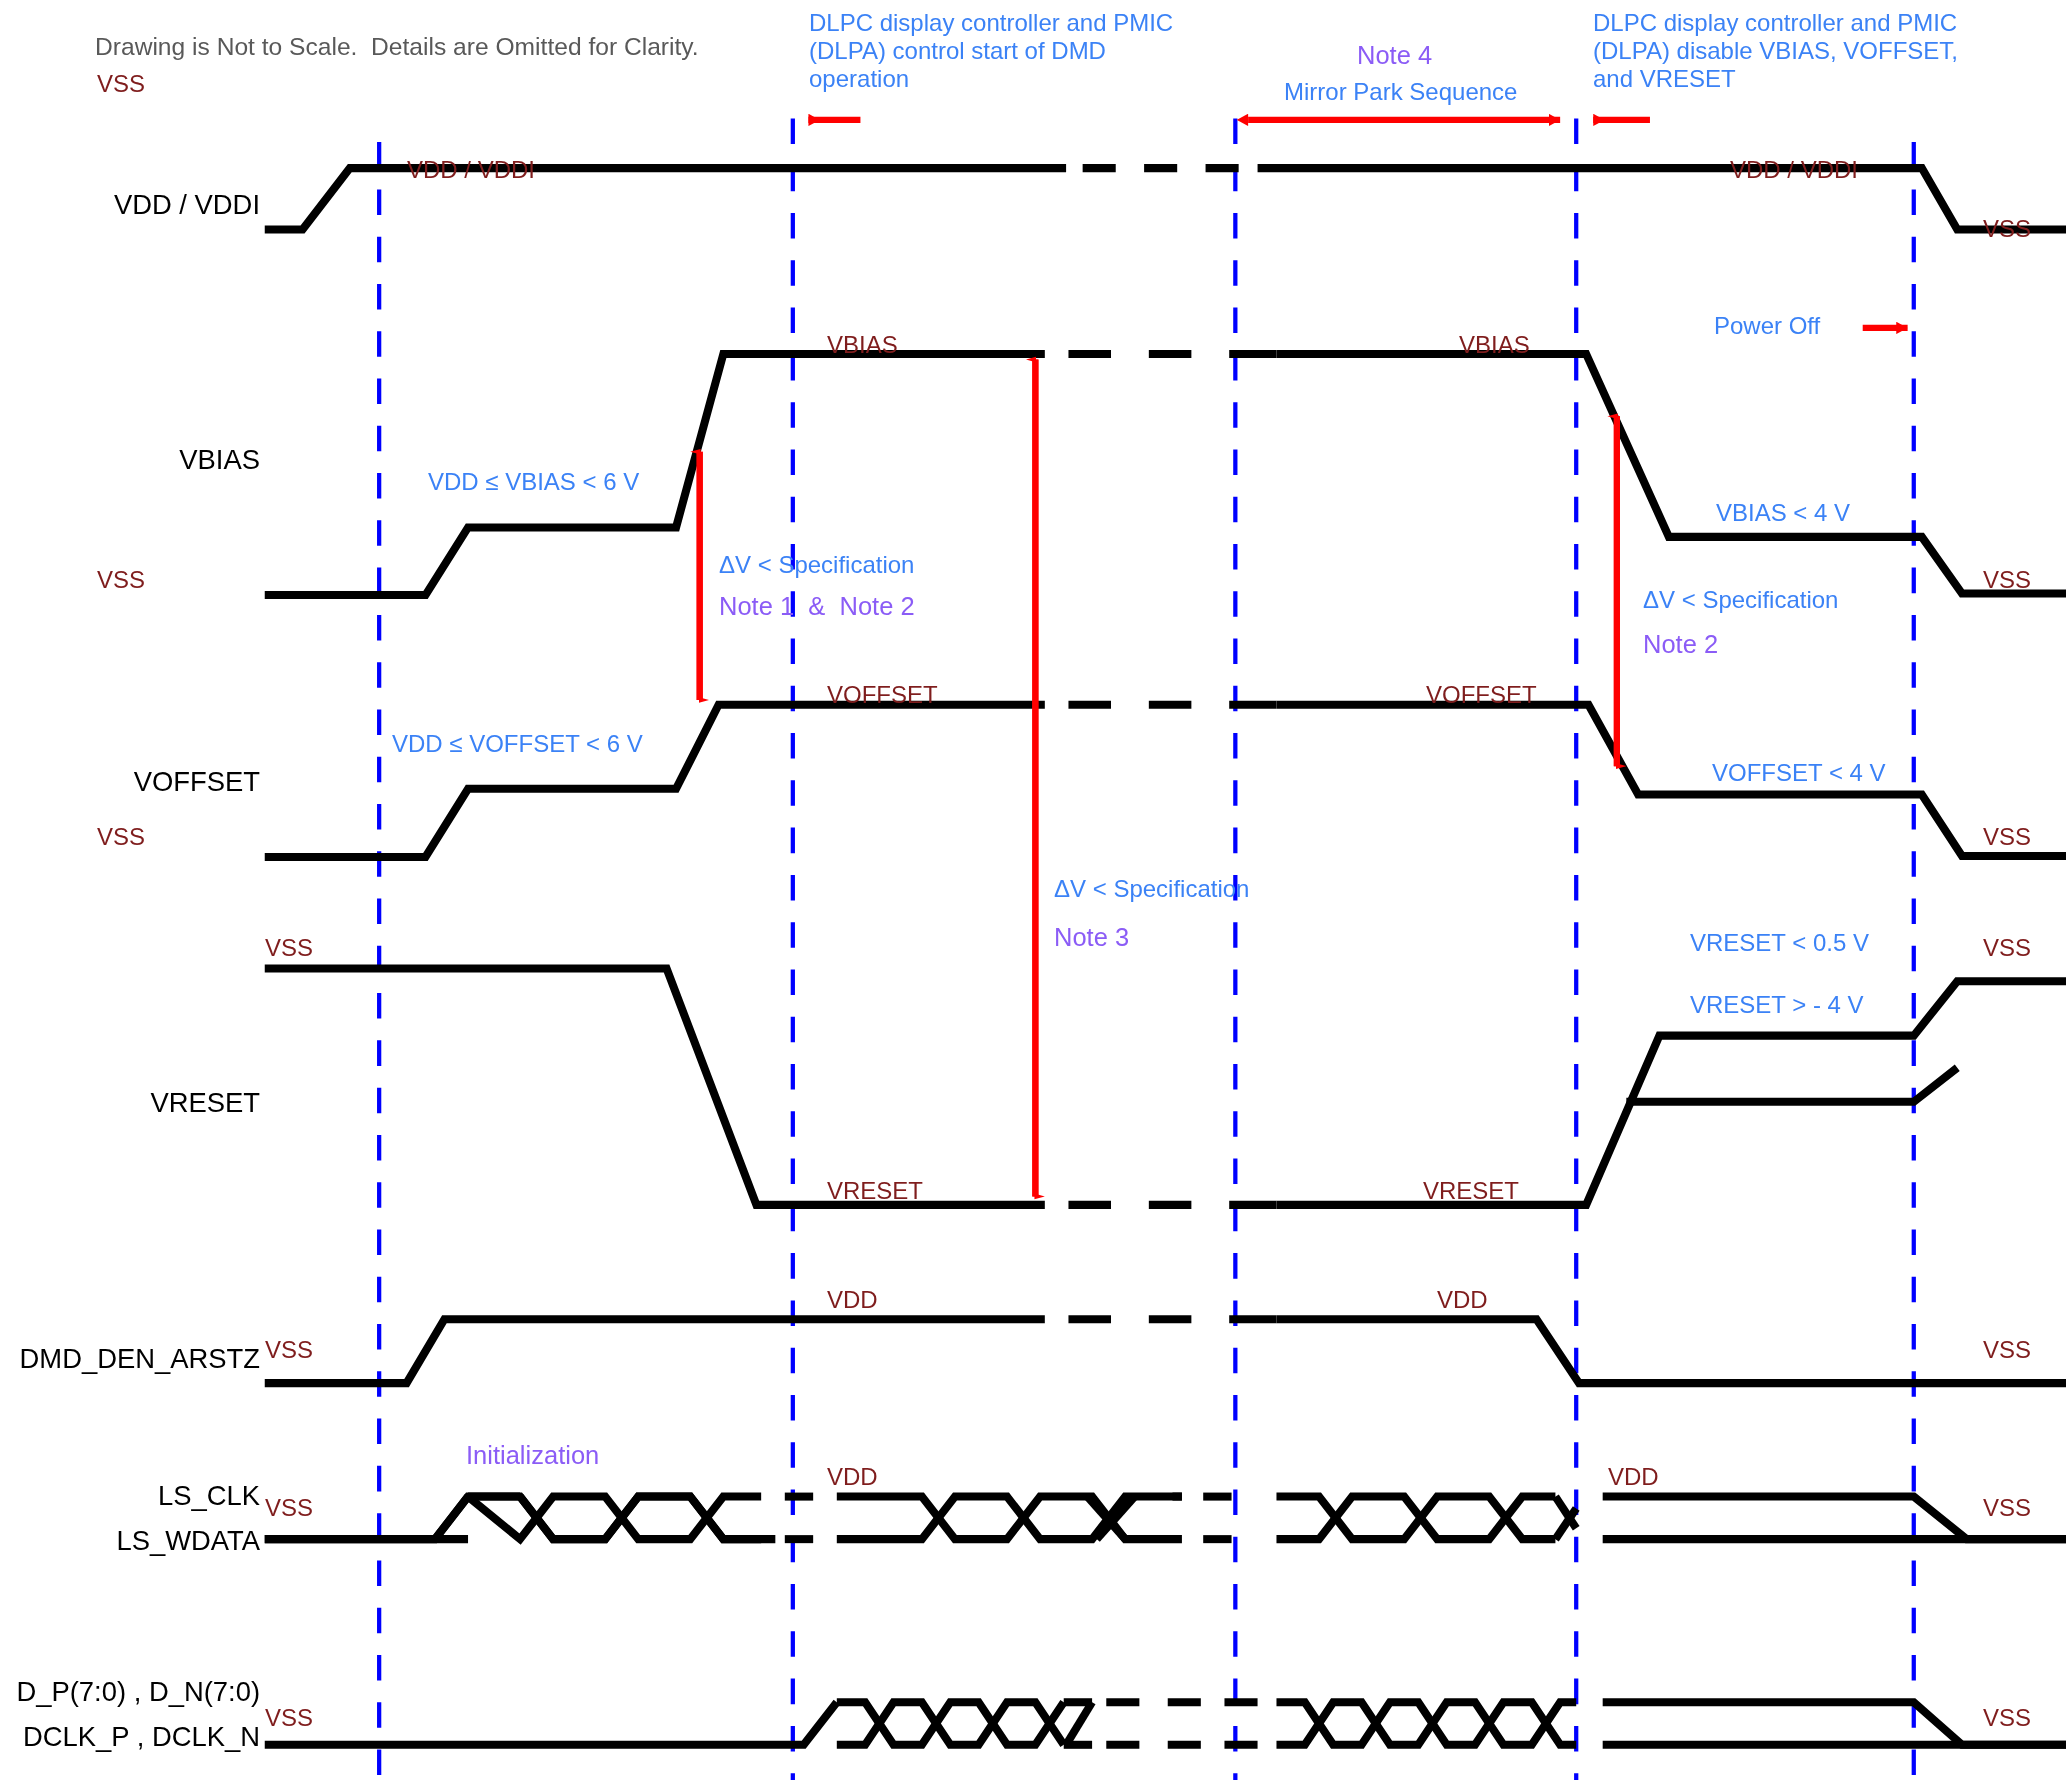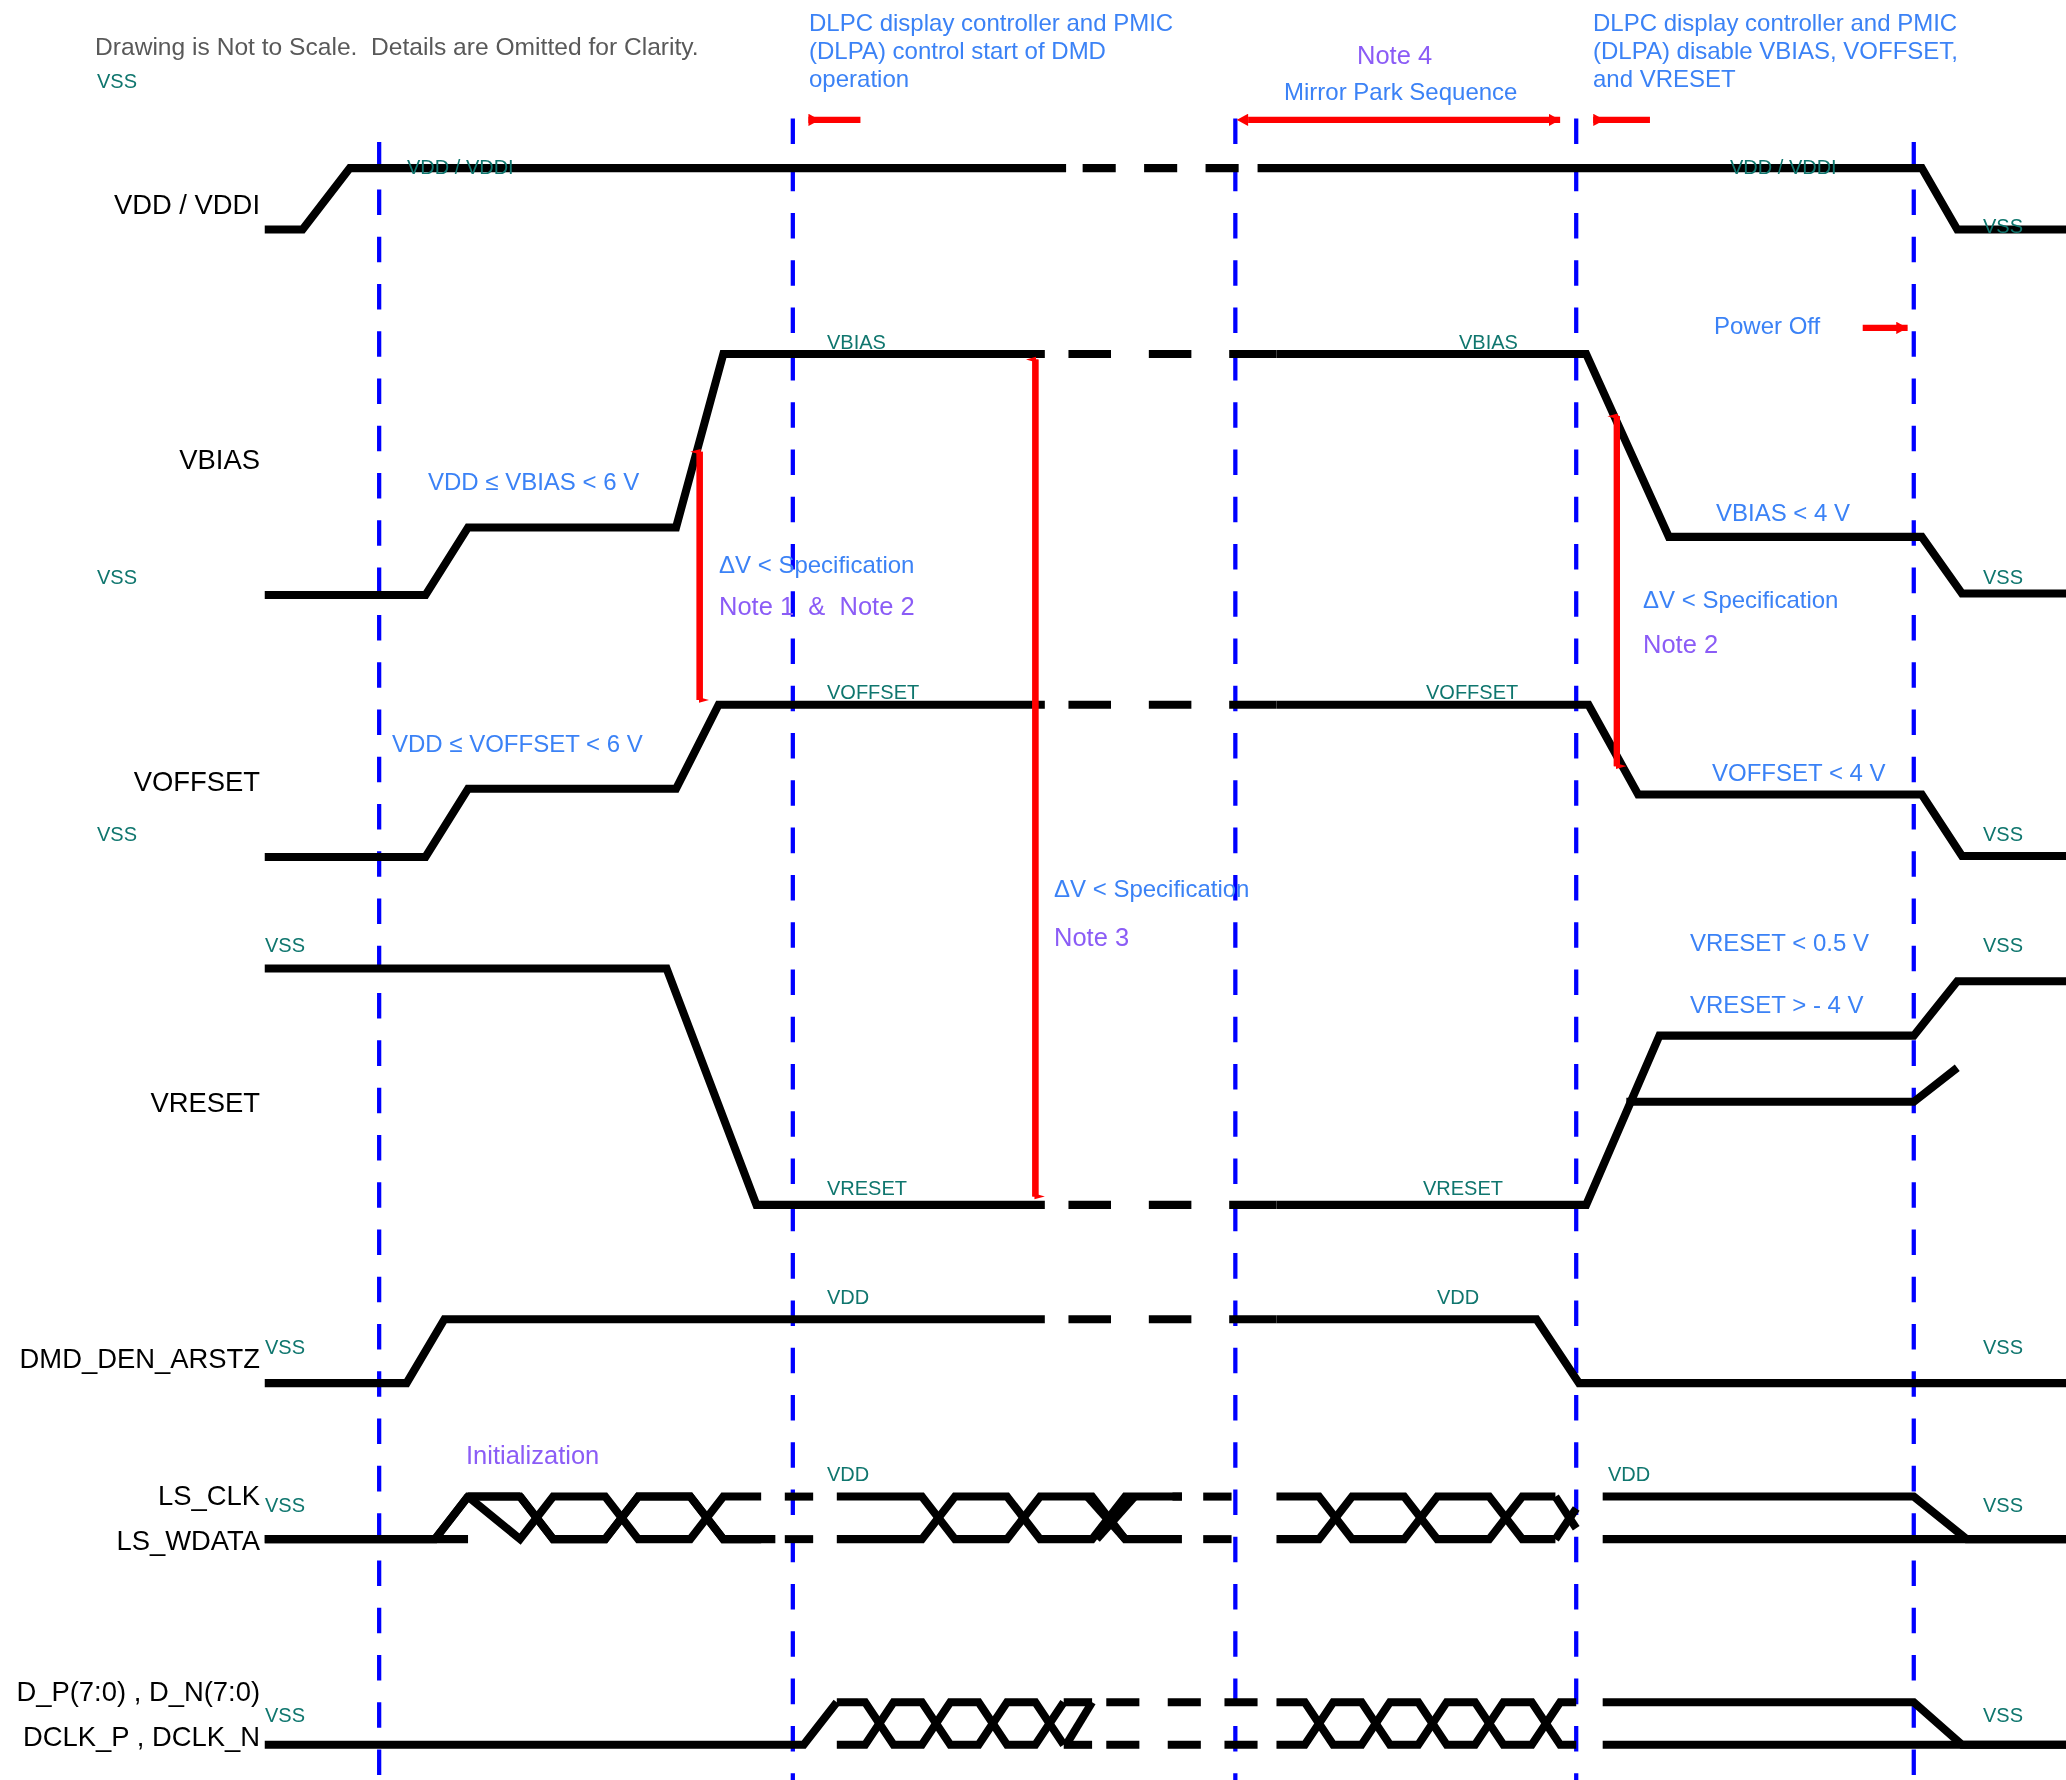--- a/index.html
+++ b/index.html
@@ -1,21 +1,21 @@
 <!DOCTYPE html>
 <html style="font-size:7.6px"><head>
 <meta charset="utf-8">
 <style>
   html,body{margin:0;padding:0;background:#fff;}
   body{font-family:"Liberation Sans",sans-serif;}
   #stage{position:relative;width:2066px;height:1781px;background:#fff;overflow:hidden;}
   #wave{position:absolute;left:0;top:0;width:2066px;height:1781px;}
   .txt{position:absolute;white-space:pre;line-height:1.18;}
   .sig-label{font-size:27.4px;color:#000;text-align:right;}
-  .lvl{font-size:20px;color:#0f766e;}
+  .lvl{font-size:24px;color:#7f1d1d;}
   .red{color:#3b82f6;font-size:24px;}
   .green{color:#8b5cf6;font-size:25.5px;}
   .grey-note{color:#595959;font-size:24.6px;}
 </style>
 </head>
 <body>
 
 <div id="stage">
 
   <svg id="wave" viewBox="0 0 4370 3766">

